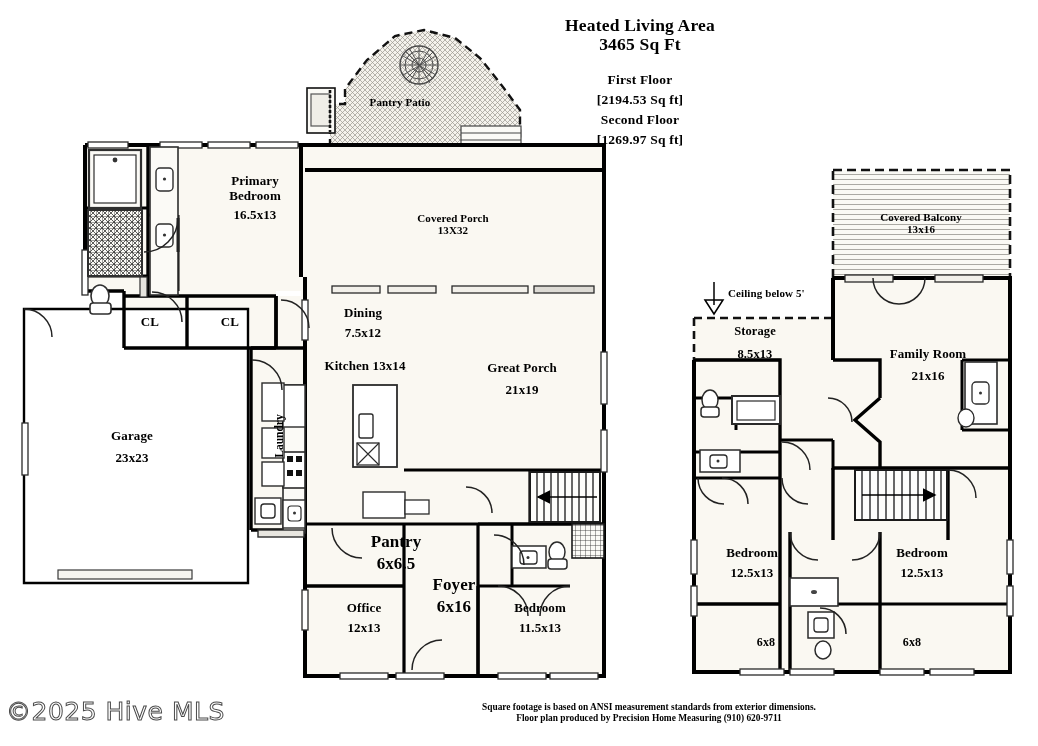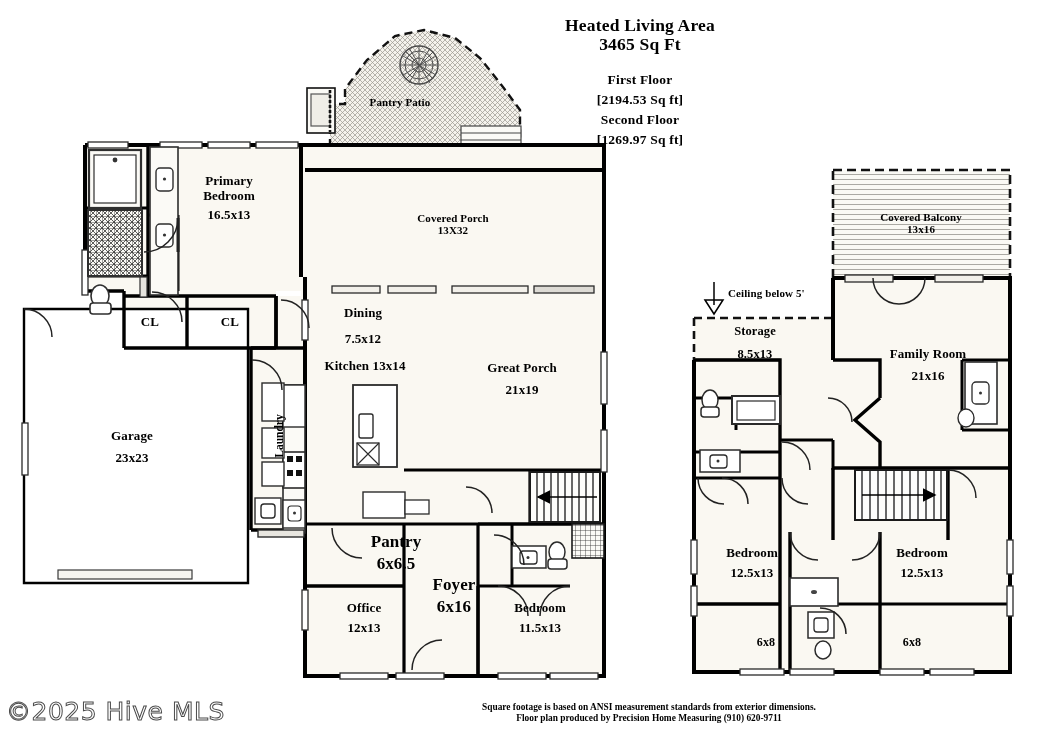--- a/index.html
+++ b/index.html
@@ -367,21 +367,21 @@
 
 <div class="lbl f11" style="left:345px;top:96px;width:110px;">
   <span>Pantry Patio</span>
 </div>
 
 <div class="lbl f11" style="left:388px;top:212px;width:130px;">
   <span>Covered Porch</span>
   <span class="dim">13X32</span>
 </div>
 
-<div class="lbl f13" style="left:174px;top:174px;width:110px;">
+<div class="lbl f13" style="left:200px;top:174px;width:110px;">
   <span style="display:block;">Primary</span>
   <span style="display:block;">Bedroom</span>
   <span class="dim" style="margin-top:5px;">16.5x13</span>
 </div>
 
 <div class="lbl f13" style="left:128px;top:315px;width:44px;">
   <span>CL</span>
 </div>
 <div class="lbl f13" style="left:208px;top:315px;width:44px;">
   <span>CL</span>
@@ -391,21 +391,21 @@
   <span>Garage</span>
   <span class="dim" style="margin-top:7px;">23x23</span>
 </div>
 
 <div id="laundry-label">
   <span>Laundry</span>
 </div>
 
 <div class="lbl f13" style="left:318px;top:306px;width:90px;">
   <span>Dining</span>
-  <span class="dim" style="margin-top:11px;">7.5x12</span>
+  <span class="dim" style="margin-top:5px;">7.5x12</span>
 </div>
 
 <div class="lbl f13" style="left:305px;top:359px;width:120px;">
   <span>Kitchen 13x14</span>
 </div>
 
 <div class="lbl f13" style="left:462px;top:361px;width:120px;">
   <span>Great Porch</span>
   <span class="dim" style="margin-top:7px;">21x19</span>
 </div>

